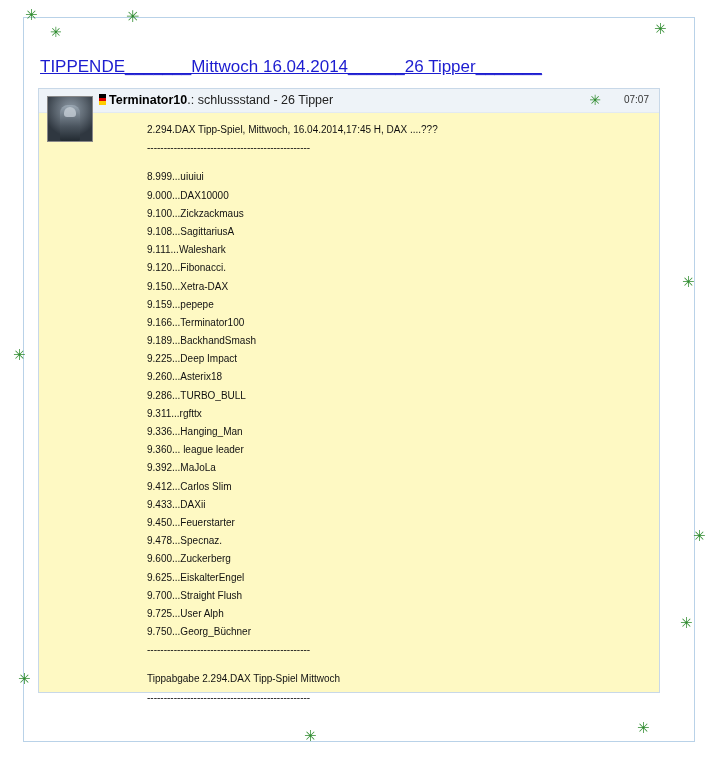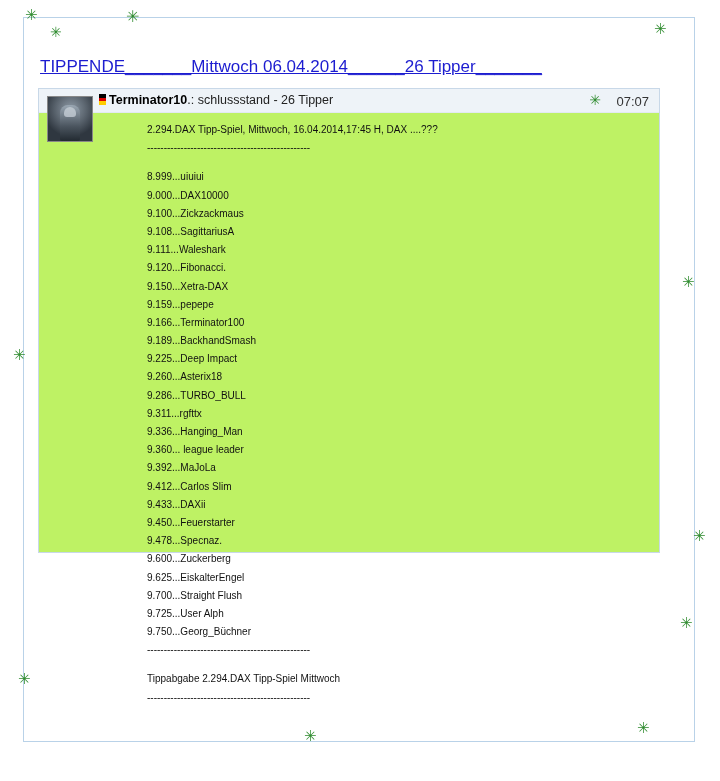--- a/index.html
+++ b/index.html
@@ -51,22 +51,22 @@
     text-decoration: underline;
     letter-spacing: 0px;
     white-space: pre;
     font-family: "Liberation Sans", sans-serif;
   }
   .post-card {
     position: absolute;
     left: 38px;
     top: 88px;
     width: 622px;
-    height: 465px;
-    background: #bef264;
+    height: 605px;
+    background: #fef9c3;
     border: 1px solid #c8d8e8;
     box-sizing: border-box;
   }
   .post-head {
     position: absolute;
     left: 0;
     top: 0;
     width: 100%;
     height: 24px;
     background: #eef3f8;
@@ -134,21 +134,21 @@
     right: 58px;
     top: 3px;
     color: #2e8b2e;
     font-size: 14px;
     font-family: "DejaVu Sans", sans-serif;
   }
   .timestamp {
     position: absolute;
     right: 10px;
     top: 5px;
-    font-size: 13px;
+    font-size: 10px;
     color: #333;
   }
   .post-body {
     position: absolute;
     left: 108px;
     top: 32px;
     right: 10px;
     font-size: 10px;
     color: #111;
     line-height: 18.2px;
@@ -162,21 +162,21 @@
   .post-body .spacer {
     height: 11px;
   }
 </style>
 </head>
 <body>
 
 <div class="page-frame"></div>
 
 <div class="header-band"></div>
-<div class="header-title">TIPPENDE_______Mittwoch 06.04.2014______26 Tipper_______</div>
+<div class="header-title">TIPPENDE_______Mittwoch 16.04.2014______26 Tipper_______</div>
 
 <div class="post-card">
 
   <div class="post-head"></div>
 
   <div class="avatar">
     <div class="fig"></div>
   </div>
 
   <div class="username-row">

